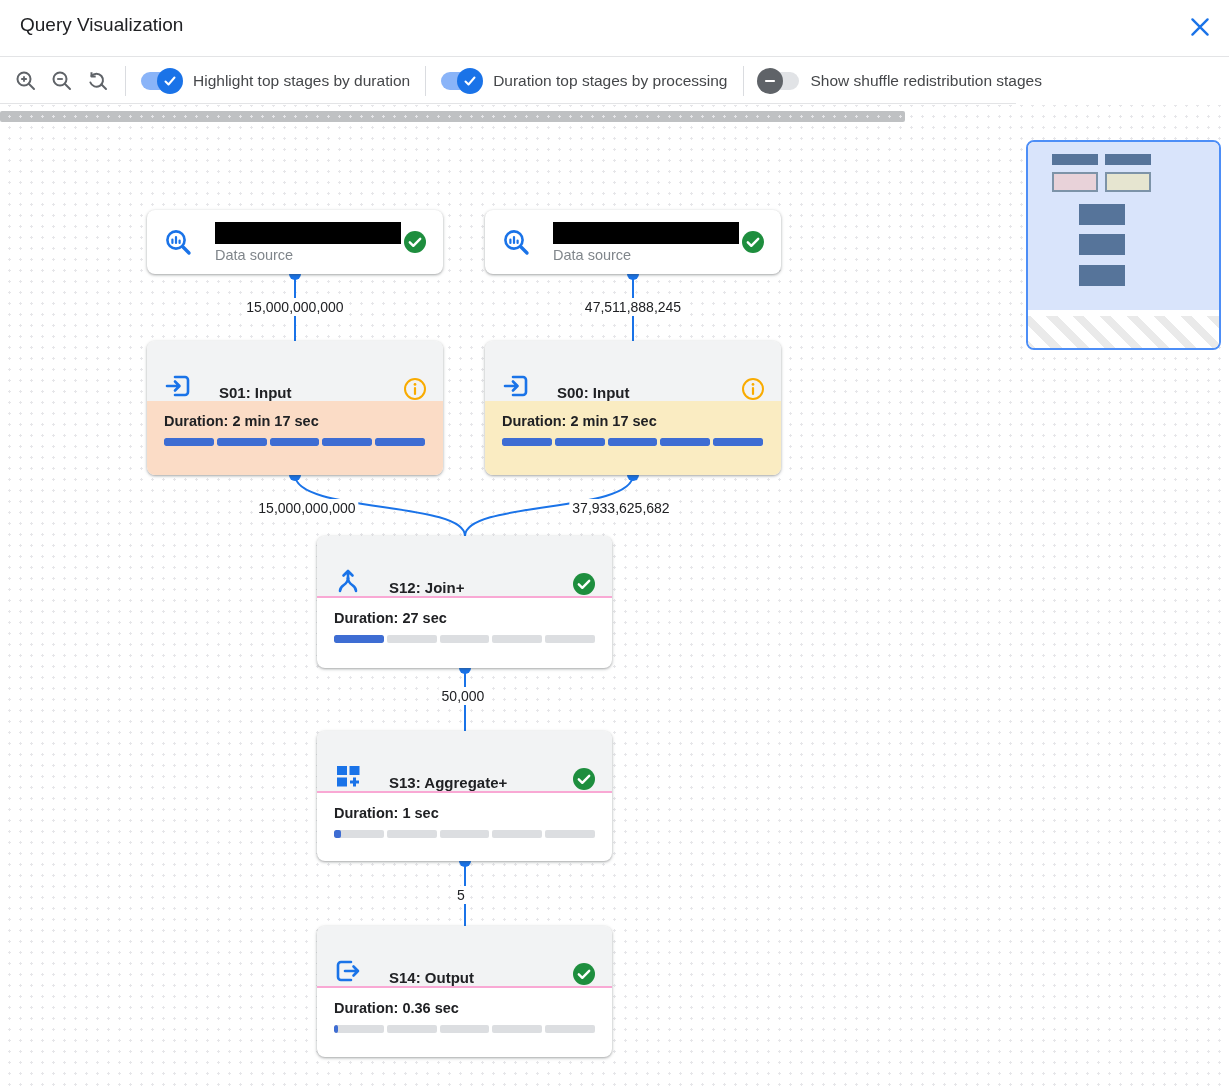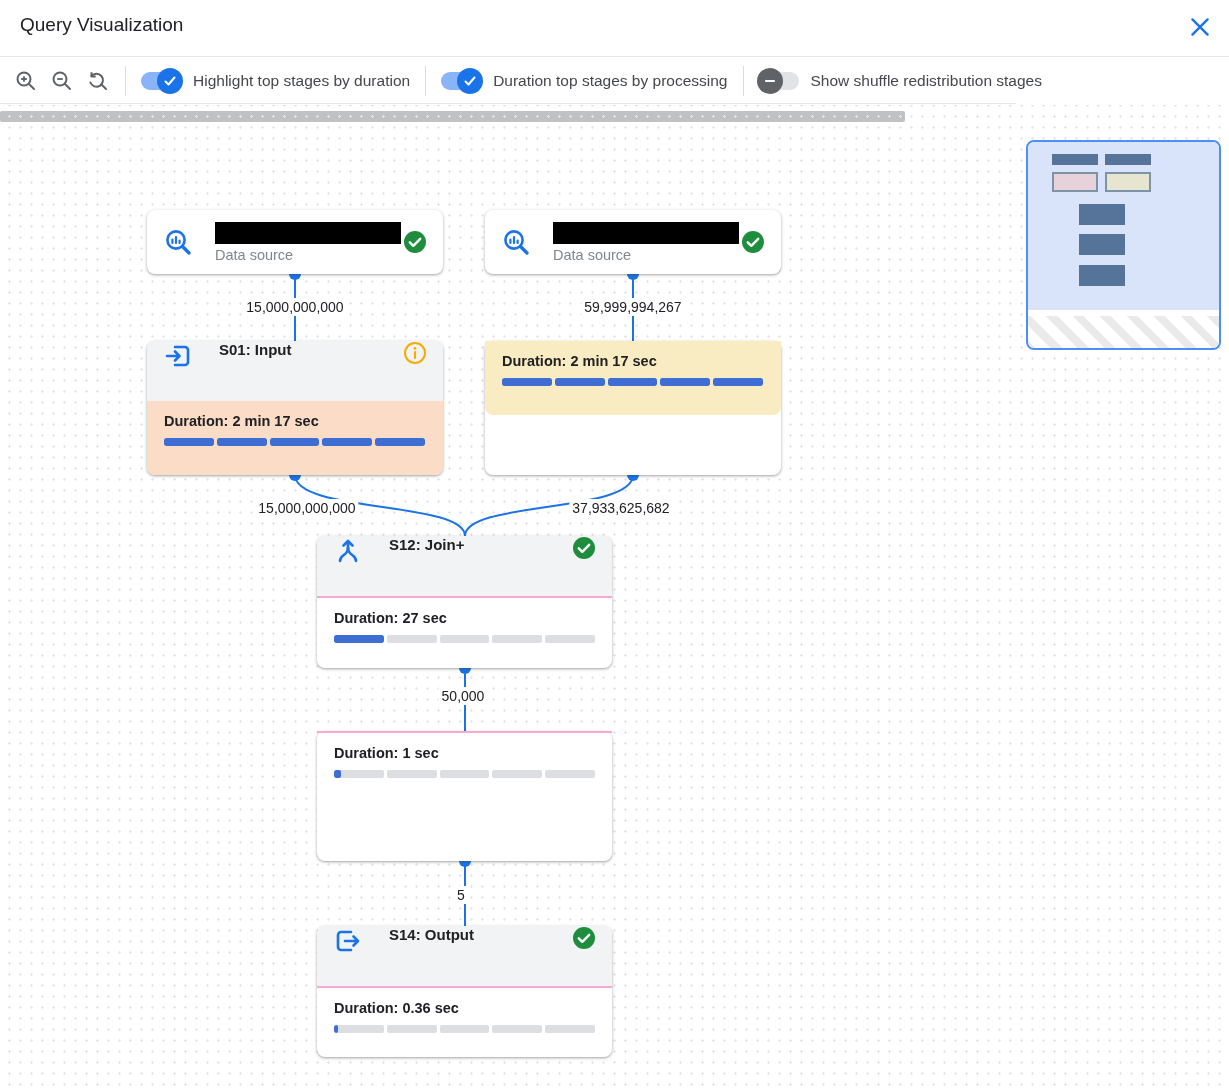--- a/index.html
+++ b/index.html
@@ -35,21 +35,21 @@
 
   
   .canvas { position:absolute; left:0; top:105px; width:1229px; height:985px;
     background-image:radial-gradient(#e6e6e9 1.15px, transparent 1.25px);
     background-size:11px 11px; background-position:4px 6px; }
   .edges { position:absolute; left:0; top:0; width:1229px; height:985px; }
 
   
   .node { position:absolute; background:#fff; border-radius:8px;
     box-shadow:0 1px 2px rgba(60,64,67,.3), 0 1px 3px 1px rgba(60,64,67,.15); cursor:pointer; }
-  .node-head { display:flex; align-items:flex-start; height:60px; padding:0 16px;
+  .node-head { display:flex; align-items:flex-end; height:60px; padding:0 16px;
     background:#f2f3f4; border-radius:8px 8px 0 0; }
   .node-head .stage-icon { width:30px; height:30px; flex:none; }
   .node-head .stage-title { flex:1; margin-left:26px; font-size:15px; font-weight:700; color:#202124; }
   .status-badge { width:24px; height:24px; flex:none; }
   .ds-node { display:flex; align-items:center; height:64px; padding:0 16px; }
   .ds-text { flex:1; margin-left:22px; }
   .redacted { width:186px; height:22px; background:#000; margin-bottom:3px; }
   .ds-label { font-size:14.5px; color:#80868b; }
   .node-body { padding:12px 17px 0 17px; height:74px; border-radius:0 0 8px 8px; }
   .node-body.plain { border-top:2px solid #f9a8d4; }
@@ -154,21 +154,21 @@
       <circle cx="295" cy="169" r="6"></circle>
       <circle cx="633" cy="169" r="6"></circle>
       <circle cx="295" cy="370" r="6"></circle>
       <circle cx="633" cy="370" r="6"></circle>
       <circle cx="465" cy="563" r="6"></circle>
       <circle cx="465" cy="756" r="6"></circle>
     </g>
   </svg>
 
   <div class="edge-label" style="left:295px; top:193px;">15,000,000,000</div>
-  <div class="edge-label" style="left:633px; top:193px;">59,999,994,267</div>
+  <div class="edge-label" style="left:633px; top:193px;">47,511,888,245</div>
   <div class="edge-label" style="left:307px; top:394px;">15,000,000,000</div>
   <div class="edge-label" style="left:621px; top:394px;">37,933,625,682</div>
   <div class="edge-label" style="left:463px; top:582px;">50,000</div>
   <div class="edge-label" style="left:461px; top:781px;">5</div>
 
   <div class="node ds-node" style="left:147px; top:105px; width:296px; height:64px;">
     <svg class="stage-icon" width="30" height="30" viewBox="0 0 30 30">
       <circle cx="13" cy="13" r="8.6" stroke="#1a73e8" stroke-width="2.6" fill="none"></circle>
       <path d="M19.8 19.8 L26 26" stroke="#1a73e8" stroke-width="3.4" stroke-linecap="round"></path>
       <path d="M9.4 12.5 V16 M13 10 V16 M16.6 13.5 V16" stroke="#1a73e8" stroke-width="2.2" stroke-linecap="round"></path>
@@ -228,20 +228,32 @@
             <i style="width: 100%;"></i>
           </span>
           <span>
             <i style="width: 100%;"></i>
           </span>
         </div>
     </div>
   </div>
 
   <div class="node" style="left:485px; top:236px; width:296px; height:134px;">
+    <div class="node-head">
+      <svg class="stage-icon" viewBox="0 0 30 30">
+        <path d="M12 6 H22 A3 3 0 0 1 25 9 V21 A3 3 0 0 1 22 24 H12" stroke="#1a73e8" stroke-width="2.6" fill="none" stroke-linecap="round"></path>
+        <path d="M4 15 H16 M12 10.5 L16.5 15 L12 19.5" stroke="#1a73e8" stroke-width="2.6" fill="none" stroke-linecap="round" stroke-linejoin="round"></path>
+      </svg>
+      <span class="stage-title">S00: Input</span>
+      <svg class="status-badge" viewBox="0 0 24 24">
+        <circle cx="12" cy="12" r="10" stroke="#f9ab00" stroke-width="2" fill="none"></circle>
+        <path d="M12 11 V17" stroke="#f9ab00" stroke-width="2.2" stroke-linecap="round"></path>
+        <circle cx="12" cy="7.4" r="1.4" fill="#f9ab00"></circle>
+      </svg>
+    </div>
     <div class="node-body" style="background:var(--hl-processing);">
       <div class="dur-text">Duration: 2 min 17 sec</div>
       <div class="seg-bar">
           <span>
             <i style="width: 100%;"></i>
           </span>
           <span>
             <i style="width: 100%;"></i>
           </span>
           <span>
@@ -286,20 +298,33 @@
             <i style="width: 0%;"></i>
           </span>
           <span>
             <i style="width: 0%;"></i>
           </span>
         </div>
     </div>
   </div>
 
   <div class="node" style="left:317px; top:626px; width:295px; height:130px;">
+    <div class="node-head">
+      <svg class="stage-icon" viewBox="0 0 30 30">
+        <rect x="4" y="5" width="10" height="9" fill="#1a73e8"></rect>
+        <rect x="16.5" y="5" width="10" height="9" fill="#1a73e8"></rect>
+        <rect x="4" y="16.5" width="10" height="9" fill="#1a73e8"></rect>
+        <path d="M21.5 16.5 V25.5 M17 21 H26" stroke="#1a73e8" stroke-width="3"></path>
+      </svg>
+      <span class="stage-title">S13: Aggregate+</span>
+      <svg class="status-badge" viewBox="0 0 24 24">
+        <circle cx="12" cy="12" r="11" fill="#1e8e3e"></circle>
+        <path d="M6.8 12.3 L10.3 15.8 L17.2 8.8" stroke="#fff" stroke-width="2.4" fill="none" stroke-linecap="round" stroke-linejoin="round"></path>
+      </svg>
+    </div>
     <div class="node-body plain">
       <div class="dur-text">Duration: 1 sec</div>
       <div class="seg-bar">
           <span>
             <i style="width: 14%;"></i>
           </span>
           <span>
             <i style="width: 0%;"></i>
           </span>
           <span>

